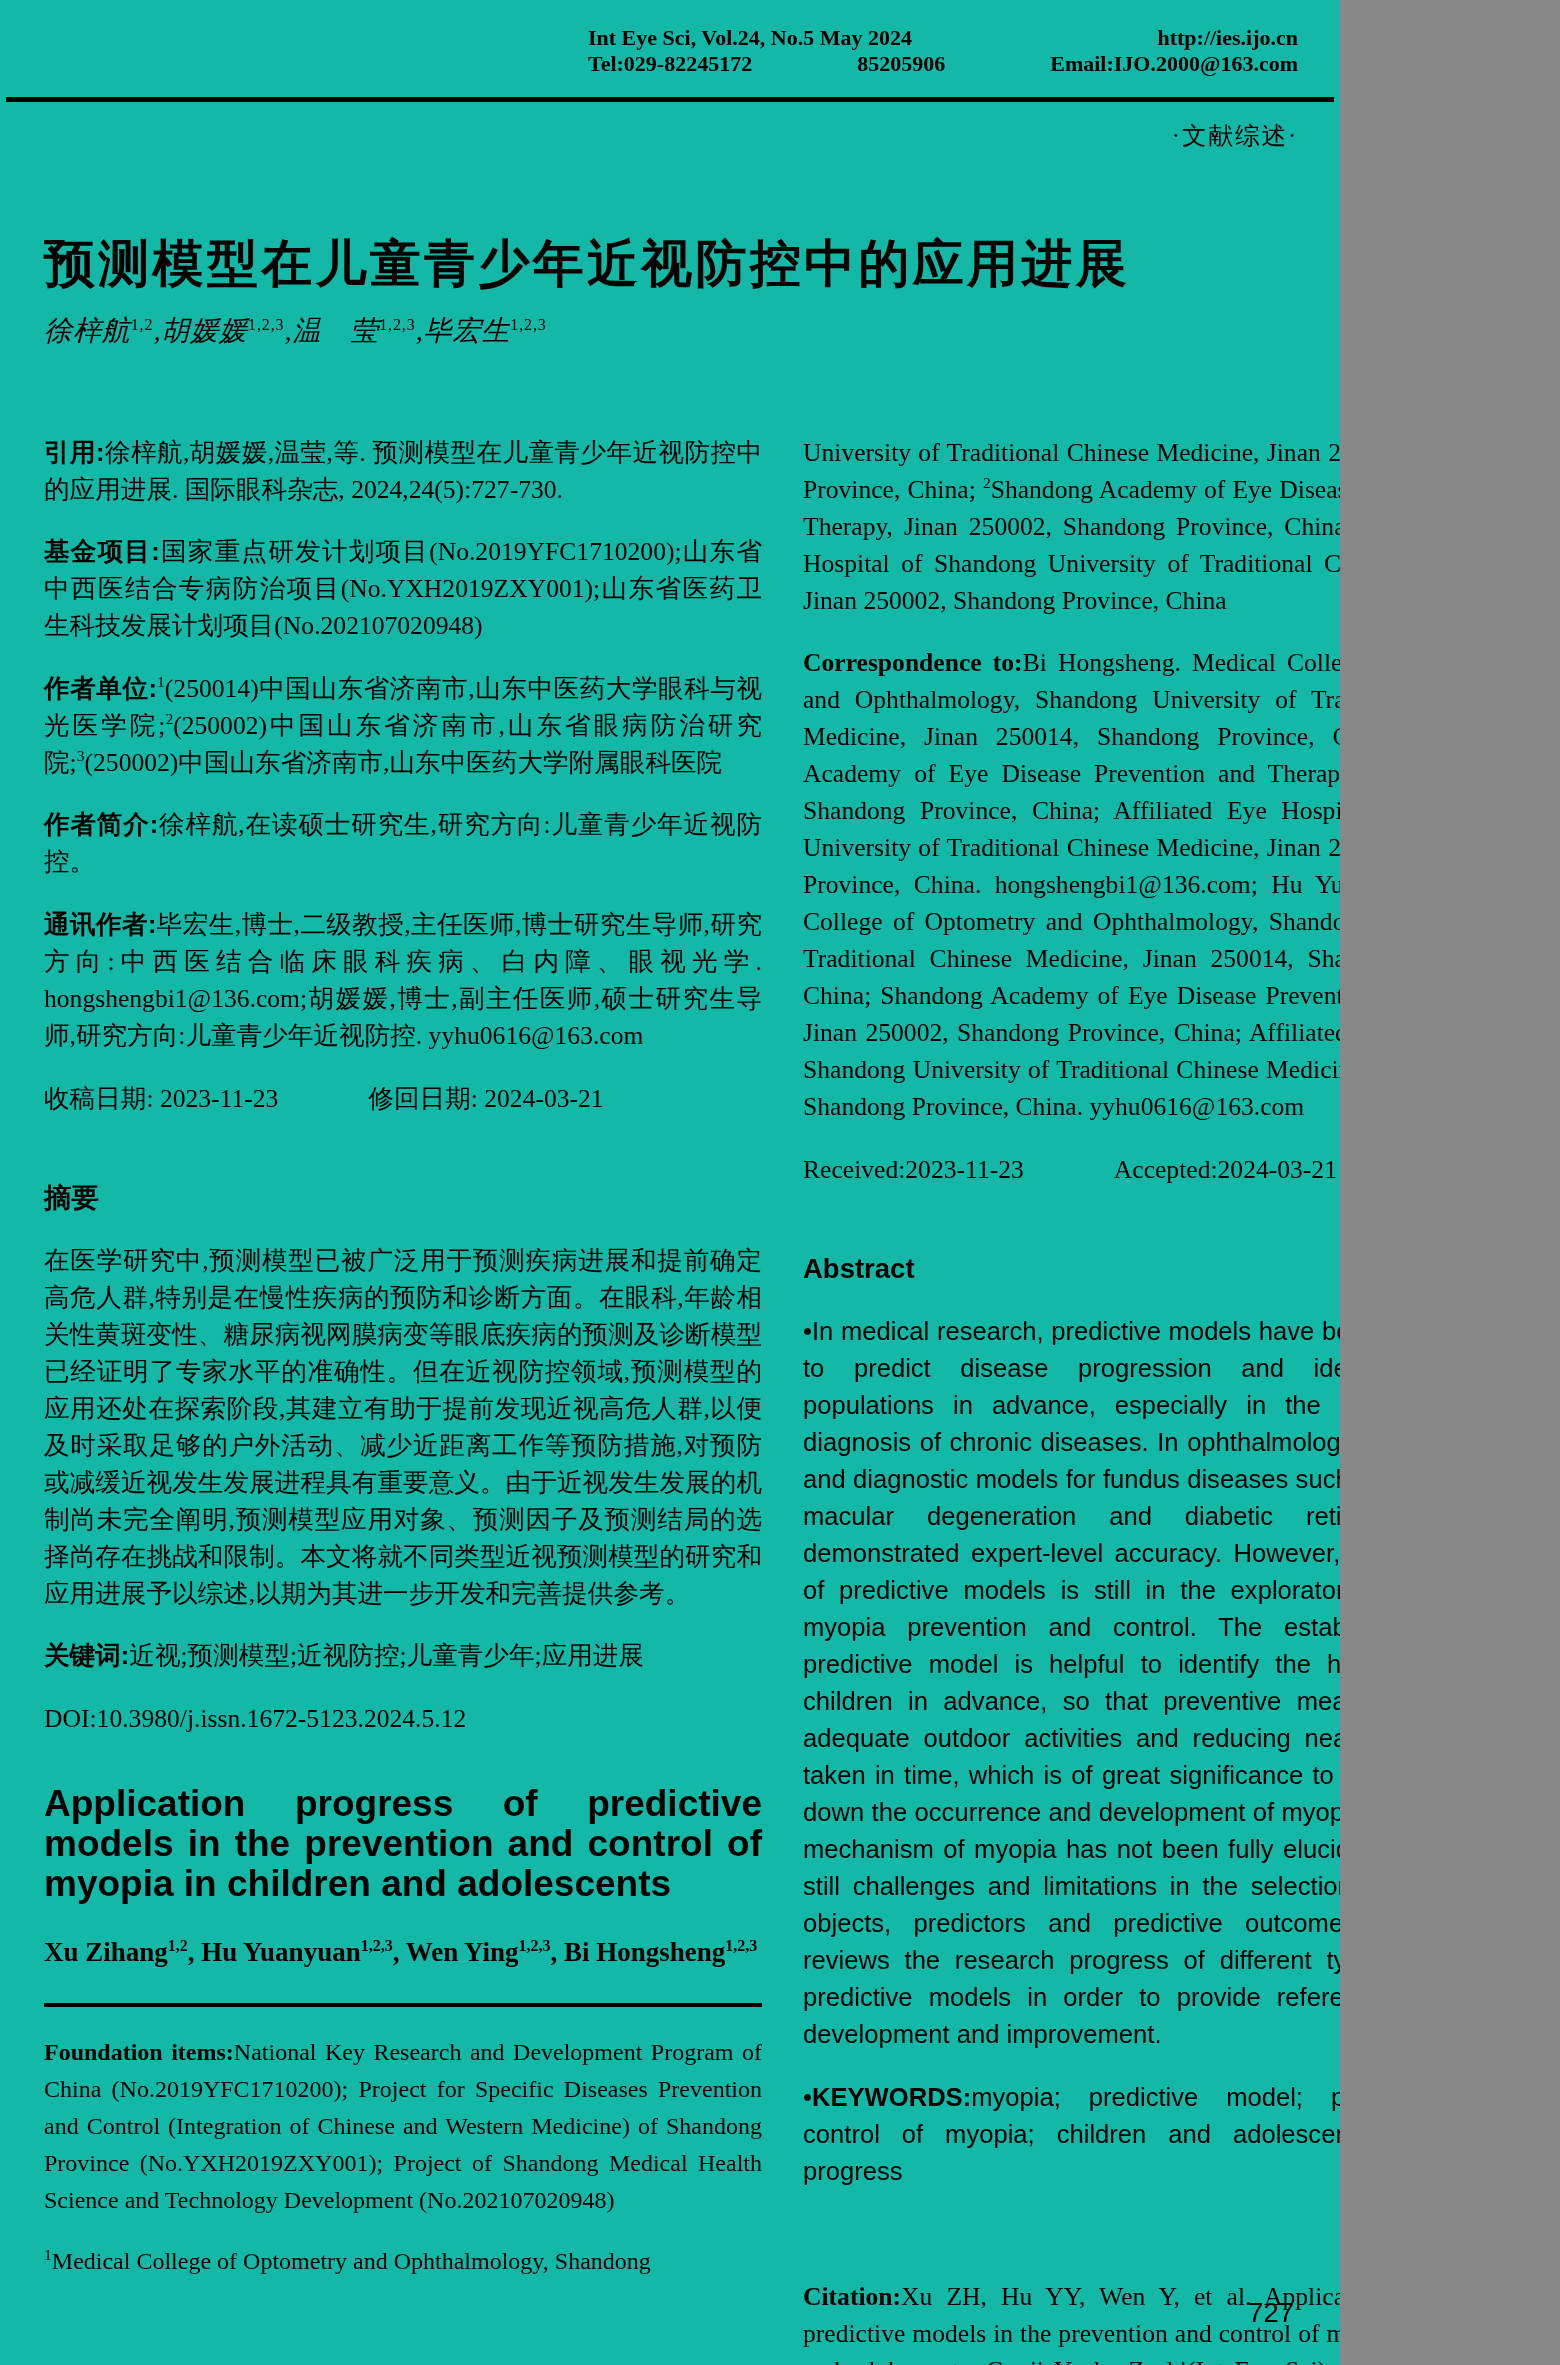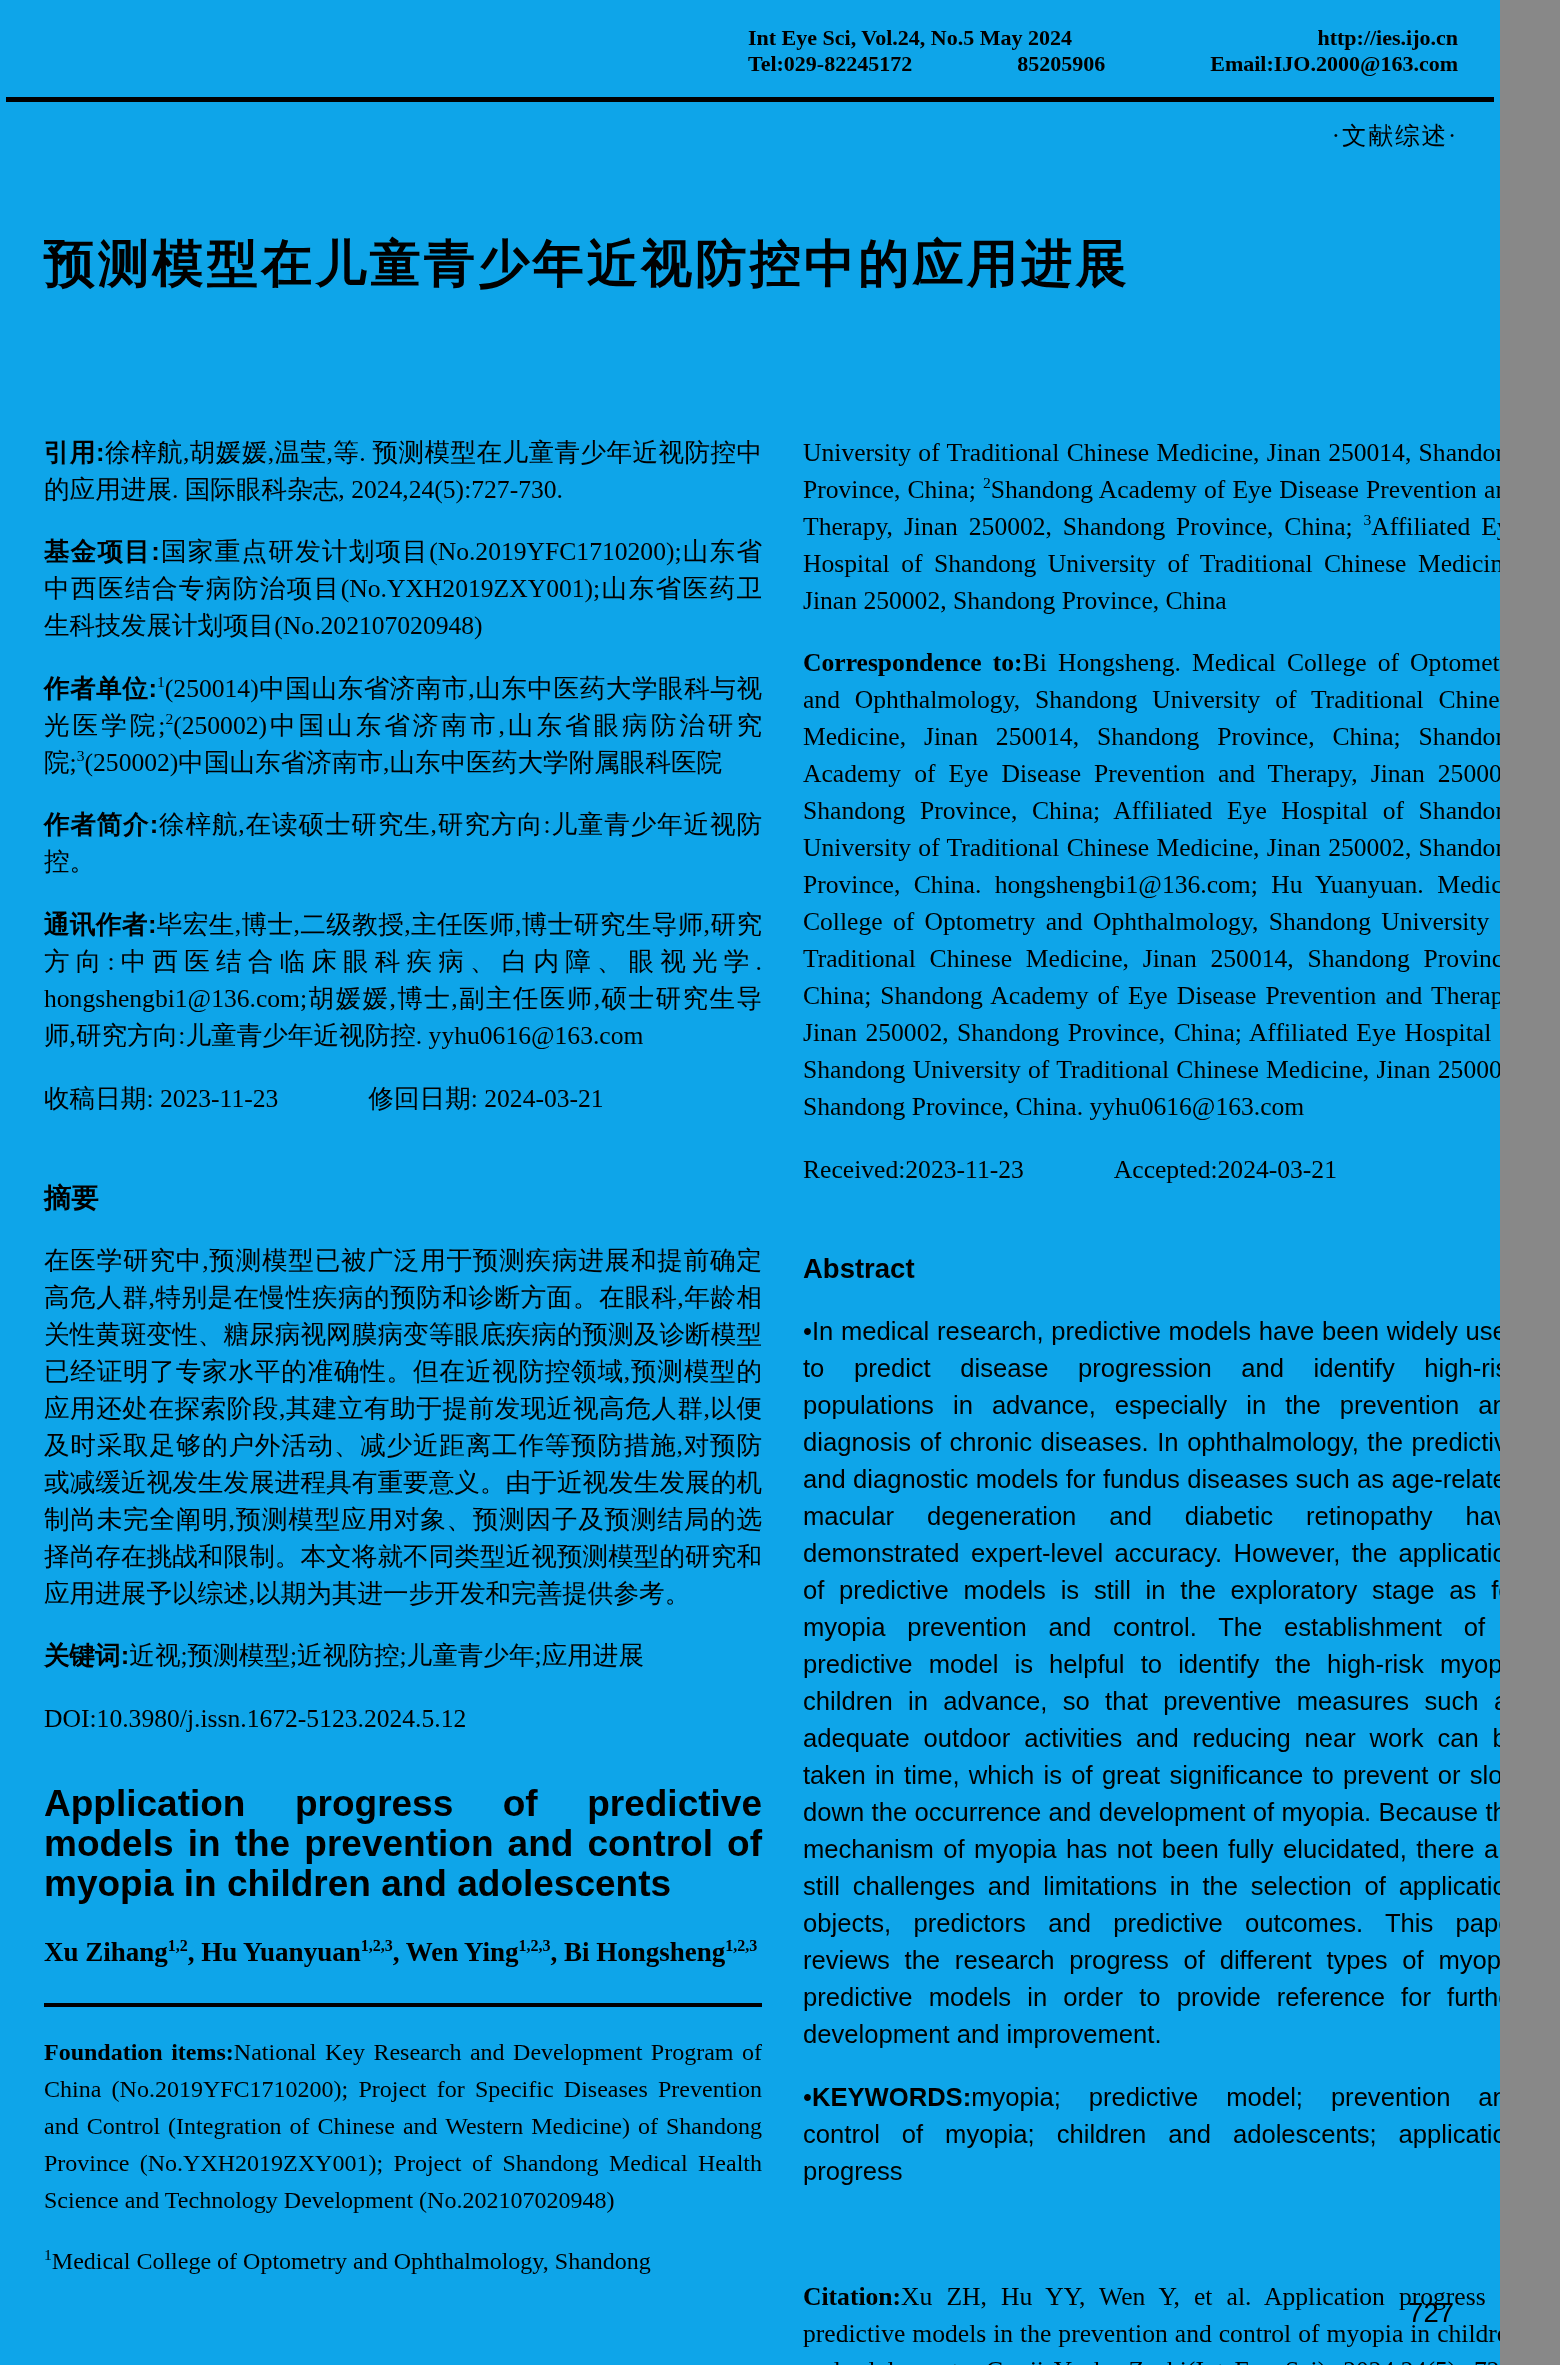--- a/index.html
+++ b/index.html
@@ -1,16 +1,16 @@
 <!DOCTYPE html>
 <html style="font-size:7.6px"><head>
 <meta charset="utf-8">
 <style>
   html,body{margin:0;padding:0;background:#888;}
-  .page{position:relative;width:1500px;height:2366px;background:#0ea5e9;color:#000;overflow:hidden;
+  .page{position:relative;width:1340px;height:2366px;background:#14b8a6;color:#000;overflow:hidden;
         font-family:"Liberation Serif","DejaVu Serif",serif;}
   
   .journal-header{position:absolute;top:24.6px;right:42px;width:710px;
     font-weight:bold;font-size:22px;}
   .jh-line{display:flex;justify-content:space-between;align-items:baseline;}
   .jh-line2{}
   .header-rule{position:absolute;top:97px;left:5.7px;right:5.7px;height:4.7px;background:#000;}
   .article-type{position:absolute;top:119px;right:42px;font-size:24.6px;letter-spacing:1.9px;}
   
   .cn-title{position:absolute;top:196px;left:44px;width:1477px;font-size:51px;font-weight:bold;
@@ -57,20 +57,22 @@
       <span>Email:IJO.2000@163.com</span>
     </div>
   </div>
 
   <div class="header-rule"></div>
 
   <div class="article-type">·文献综述·</div>
 
   <h1 class="cn-title">预测模型在儿童青少年近视防控中的应用进展</h1>
 
+  <div class="cn-authors"><span><span>徐梓航</span><sup>1,2</sup><span>,</span></span><span><span>胡媛媛</span><sup>1,2,3</sup><span>,</span></span><span><span>温　莹</span><sup>1,2,3</sup><span>,</span></span><span><span>毕宏生</span><sup>1,2,3</sup><span></span></span>
+  </div>
 
   <div class="columns">
 
     <div class="col">
 
       <p class="para"><span class="lbl-hei">引用:</span><span>徐梓航,胡媛媛,温莹,等. 预测模型在儿童青少年近视防控中的应用进展. 国际眼科杂志, 2024,24(5):727-730.</span></p>
 
       <p class="para"><span class="lbl-hei">基金项目:</span><span>国家重点研发计划项目(No.2019YFC1710200);山东省中西医结合专病防治项目(No.YXH2019ZXY001);山东省医药卫生科技发展计划项目(No.202107020948)</span></p>
 
       <p class="para"><span class="lbl-hei">作者单位:</span><sup>1</sup><span>(250014)中国山东省济南市,山东中医药大学眼科与视光医学院;</span><sup>2</sup><span>(250002)中国山东省济南市,山东省眼病防治研究院;</span><sup>3</sup><span>(250002)中国山东省济南市,山东中医药大学附属眼科医院</span></p>

